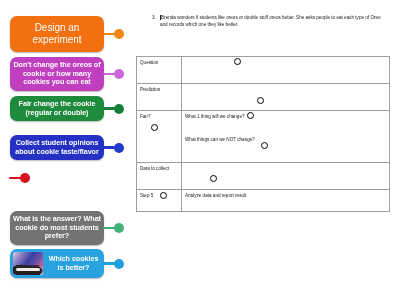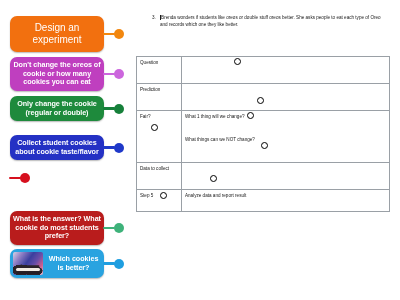--- a/index.html
+++ b/index.html
@@ -196,47 +196,47 @@
       <span class="card-text-block">Don't change the oreos of cookie or how many cookies you can eat</span>
     </div>
     <div class="connector">
       <div class="stem" style="background:#cc66dd"></div>
       <div class="dot" style="background:#cc66dd"></div>
     </div>
   </div>
 
   <div class="card-row" style="top:96px">
     <div class="card" style="background:#1e8a3c">
-      <span class="card-text-block">Only change the cookie (regular or double)</span>
+      <span class="card-text-block">Fair change the cookie (regular or double)</span>
     </div>
     <div class="connector">
       <div class="stem" style="background:#16803a"></div>
       <div class="dot" style="background:#16803a"></div>
     </div>
   </div>
 
   <div class="card-row" style="top:135px">
     <div class="card" style="background:#2431c4">
-      <span class="card-text-block">Collect student cookies about cookie taste/flavor</span>
+      <span class="card-text-block">Collect student opinions about cookie taste/flavor</span>
     </div>
     <div class="connector">
       <div class="stem" style="background:#1f39c9"></div>
       <div class="dot" style="background:#1f39c9"></div>
     </div>
   </div>
 
   <div class="card-row" style="top:173px">
     <div class="connector">
       <div class="stem" style="background:#d6101e"></div>
       <div class="dot" style="background:#d6101e"></div>
     </div>
   </div>
 
   <div class="card-row" style="top:211px">
-    <div class="card" style="background:#b91c1c">
+    <div class="card" style="background:#737373">
       <span class="card-text-block">What is the answer? What cookie do most students prefer?</span>
     </div>
     <div class="connector">
       <div class="stem" style="background:#3eb27a"></div>
       <div class="dot" style="background:#3eb27a"></div>
     </div>
   </div>
 
   <div class="card-row" style="top:249px">
     <div class="card photo-card" style="background:#29a3e0">

